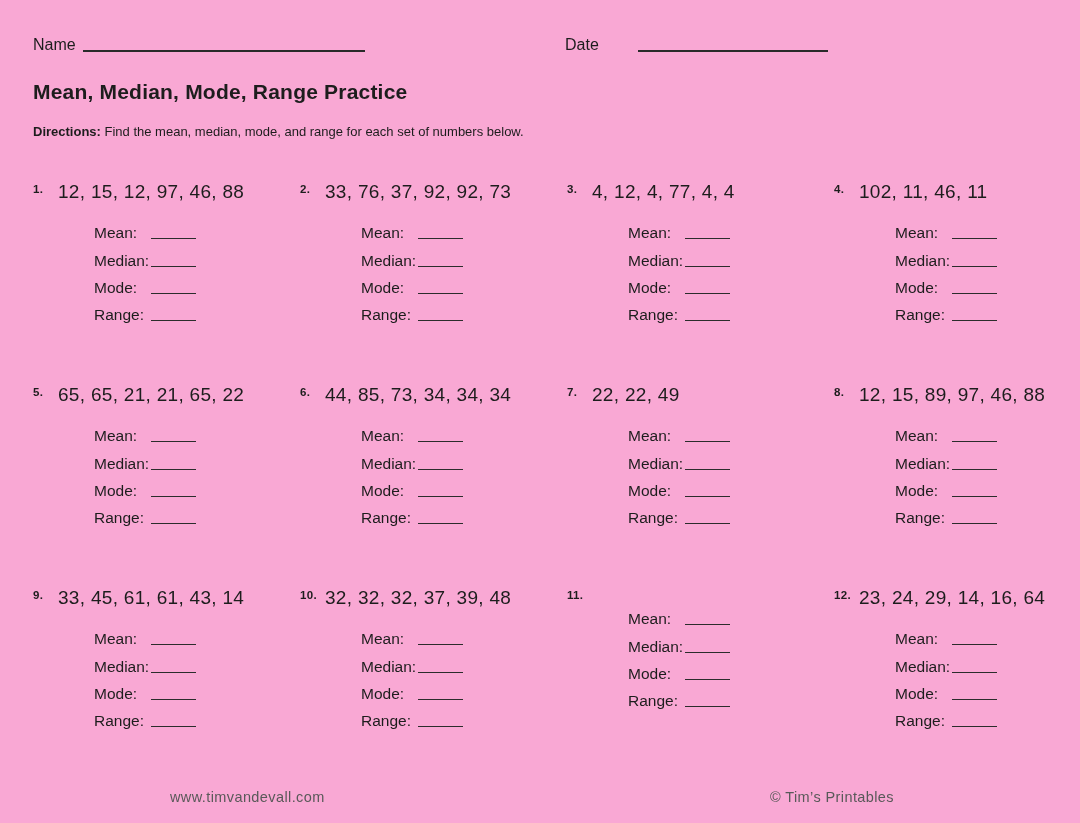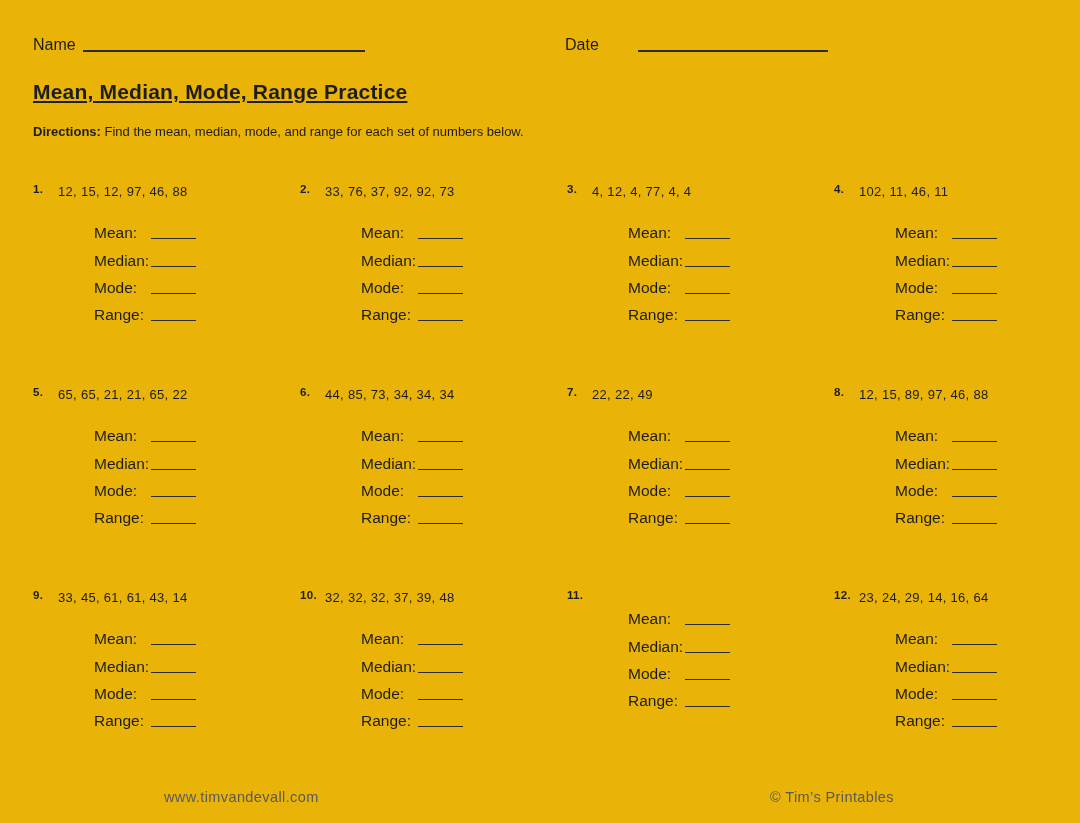--- a/index.html
+++ b/index.html
@@ -1,21 +1,21 @@
 <!DOCTYPE html>
 <html><head>
 <meta charset="utf-8">
 <style>
   * { box-sizing: border-box; }
   html, body { margin: 0; padding: 0; background: #ffffff; }
   .page {
     position: relative;
     width: 1080px;
     height: 823px;
-    background: #eab308;
+    background: #f9a8d4;
     font-family: "Liberation Sans", sans-serif;
     color: #1d1d1d;
     overflow: hidden;
   }
 
   
   .name-group {
     position: absolute;
     left: 33px;
     top: 36px;
@@ -43,21 +43,20 @@
   }
 
   
   .title {
     position: absolute;
     left: 33px;
     top: 80px;
     font-size: 21px;
     font-weight: bold;
     letter-spacing: 0.2px;
-    text-decoration: underline;
   }
   .directions {
     position: absolute;
     left: 33px;
     top: 124px;
     font-size: 13px;
   }
   .directions .dir-label { font-weight: bold; }
 
   
@@ -73,21 +72,21 @@
   .problem { position: relative; padding-left: 25px; }
   .problem-number {
     position: absolute;
     left: 0;
     top: 1px;
     font-size: 11.5px;
     font-weight: bold;
     letter-spacing: 0.3px;
   }
   .problem-set {
-    font-size: 13px;
+    font-size: 19px;
     line-height: 20px;
     letter-spacing: 0.3px;
     white-space: nowrap;
   }
   .fields { margin-top: 14px; width: 138px; }
   .field {
     display: flex;
     align-items: flex-end;
     height: 27.3px;
     font-size: 15.5px;
@@ -97,21 +96,21 @@
   .field-line {
     flex: 1;
     border-bottom: 1.7px solid #2c2c2c;
     margin-bottom: 4px;
     height: 1px;
   }
 
   
   .footer-left {
     position: absolute;
-    left: 164px;
+    left: 170px;
     top: 789px;
     font-size: 14.5px;
     color: #595959;
     letter-spacing: 0.4px;
   }
   .footer-right {
     position: absolute;
     left: 770px;
     top: 789px;
     font-size: 14.5px;

